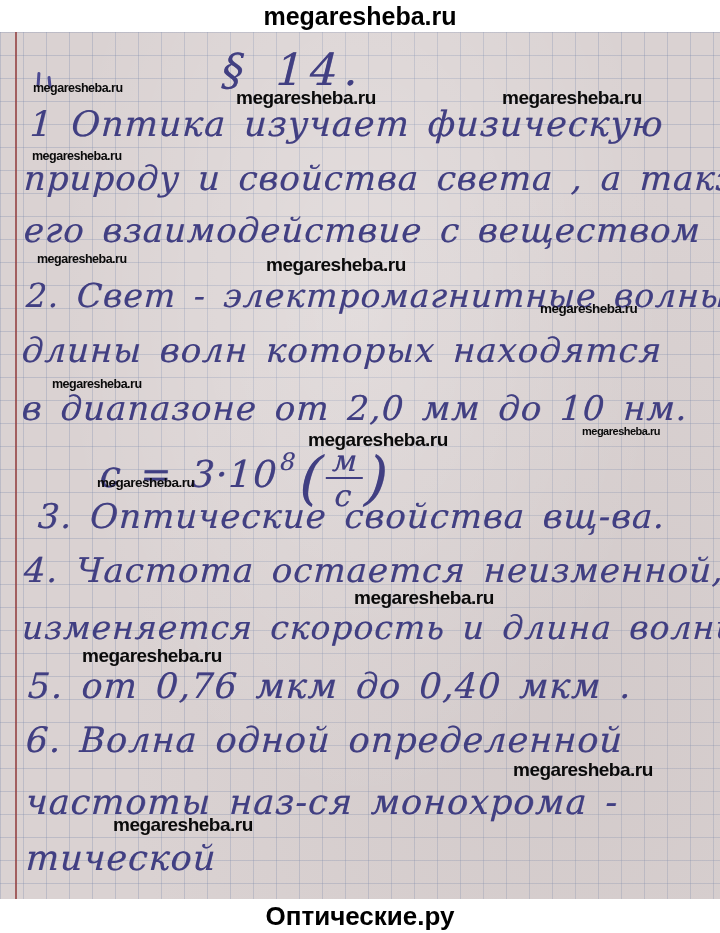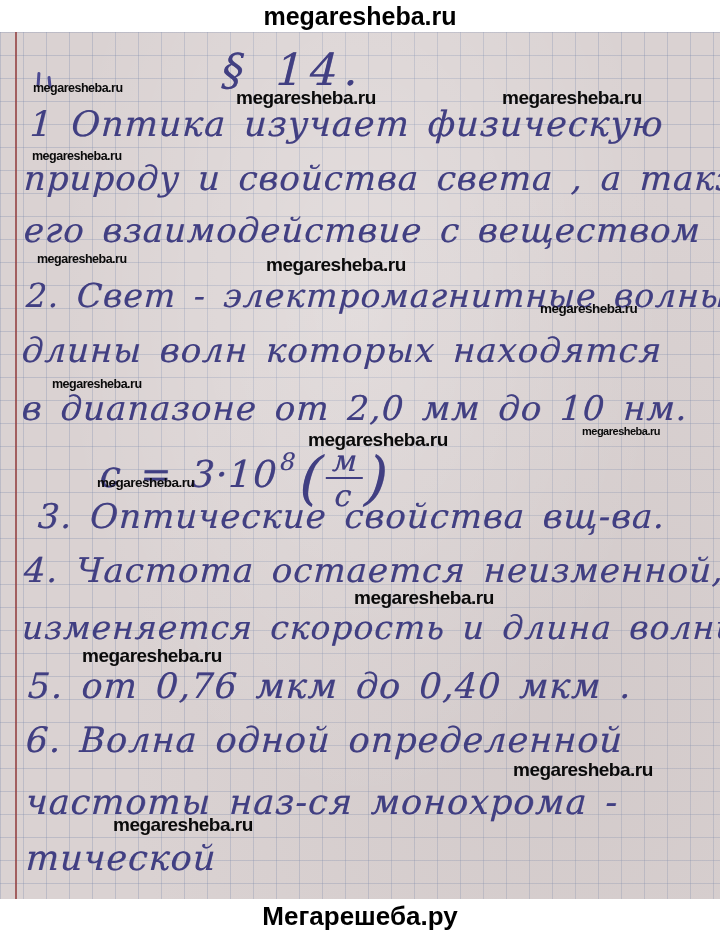--- a/index.html
+++ b/index.html
@@ -160,16 +160,16 @@
   <div class="wm small" style="left:52px;  top:377px;">megaresheba.ru</div>
   <div class="wm" style="left:308px; top:429px;">megaresheba.ru</div>
   <div class="wm tiny" style="left:582px; top:425px;">megaresheba.ru</div>
   <div class="wm small" style="left:97px;  top:475px; font-size:13.5px;">megaresheba.ru</div>
   <div class="wm" style="left:354px; top:587px;">megaresheba.ru</div>
   <div class="wm" style="left:82px;  top:645px;">megaresheba.ru</div>
   <div class="wm" style="left:513px; top:759px;">megaresheba.ru</div>
   <div class="wm" style="left:113px; top:814px;">megaresheba.ru</div>
 
   <div class="band bottom">
-    <span class="brand" style="font-size:26px;">Мегарешеба.ру</span>
+    <span class="brand" style="font-size:26px;">Оптические.ру</span>
   </div>
 
 </div>
 
 </body></html>

